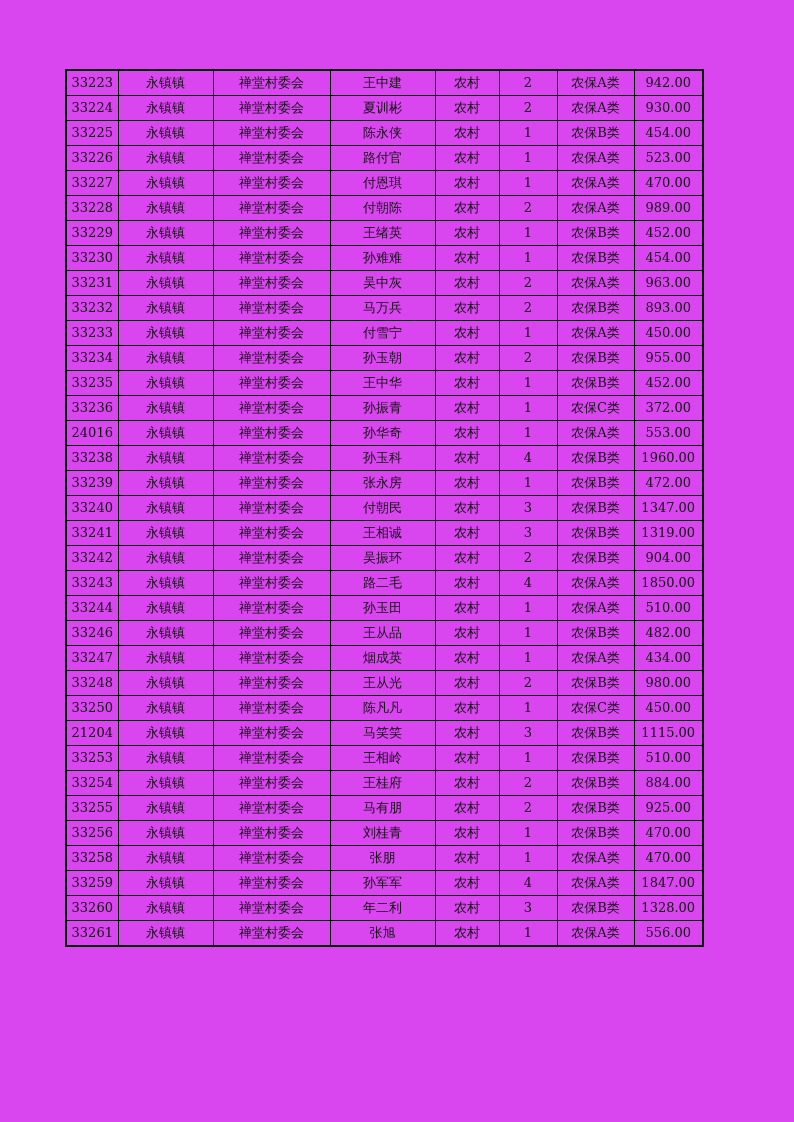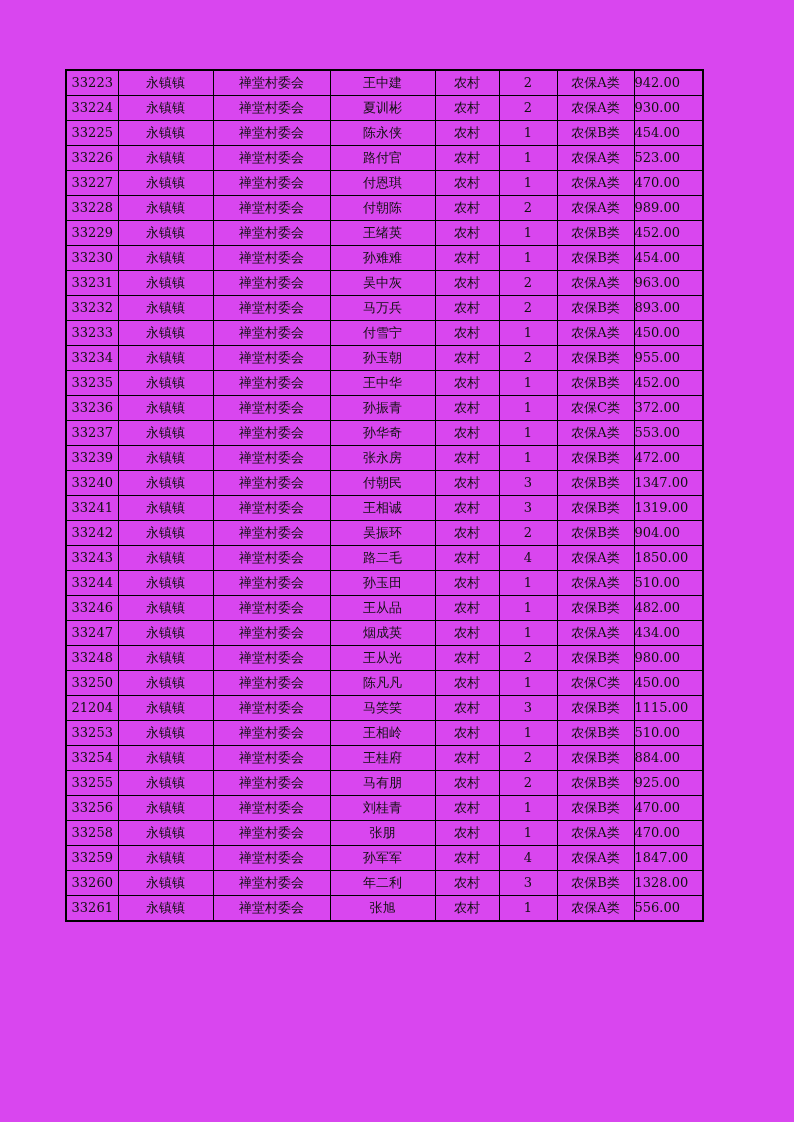--- a/index.html
+++ b/index.html
@@ -32,21 +32,21 @@
   }
   col.c0 { width: 52px; }
   col.c1 { width: 95px; }
   col.c2 { width: 117px; }
   col.c3 { width: 105px; }
   col.c4 { width: 64px; }
   col.c5 { width: 58px; }
   col.c6 { width: 77px; }
   col.c7 { width: 69px; }
   td.align-center { text-align: center; }
-  td.align-right  { text-align: left; padding-right: 10px; }
+  td.align-right  { text-align: center; padding-right: 10px; }
 </style>
 </head>
 <body>
 
 <div class="page">
   <table class="grid">
     <colgroup>
       <col class="c0">
         <col class="c1">
         <col class="c2">
@@ -191,28 +191,38 @@
           <td class="align-center">33236</td>
           <td class="align-center">永镇镇</td>
           <td class="align-center">禅堂村委会</td>
           <td class="align-center">孙振青</td>
           <td class="align-center">农村</td>
           <td class="align-center">1</td>
           <td class="align-center">农保C类</td>
           <td class="align-right">372.00</td>
         </tr>
         <tr>
-          <td class="align-center">33237</td>
+          <td class="align-center">24016</td>
           <td class="align-center">永镇镇</td>
           <td class="align-center">禅堂村委会</td>
           <td class="align-center">孙华奇</td>
           <td class="align-center">农村</td>
           <td class="align-center">1</td>
           <td class="align-center">农保A类</td>
           <td class="align-right">553.00</td>
+        </tr>
+        <tr>
+          <td class="align-center">33238</td>
+          <td class="align-center">永镇镇</td>
+          <td class="align-center">禅堂村委会</td>
+          <td class="align-center">孙玉科</td>
+          <td class="align-center">农村</td>
+          <td class="align-center">4</td>
+          <td class="align-center">农保B类</td>
+          <td class="align-right">1960.00</td>
         </tr>
         <tr>
           <td class="align-center">33239</td>
           <td class="align-center">永镇镇</td>
           <td class="align-center">禅堂村委会</td>
           <td class="align-center">张永房</td>
           <td class="align-center">农村</td>
           <td class="align-center">1</td>
           <td class="align-center">农保B类</td>
           <td class="align-right">472.00</td>

